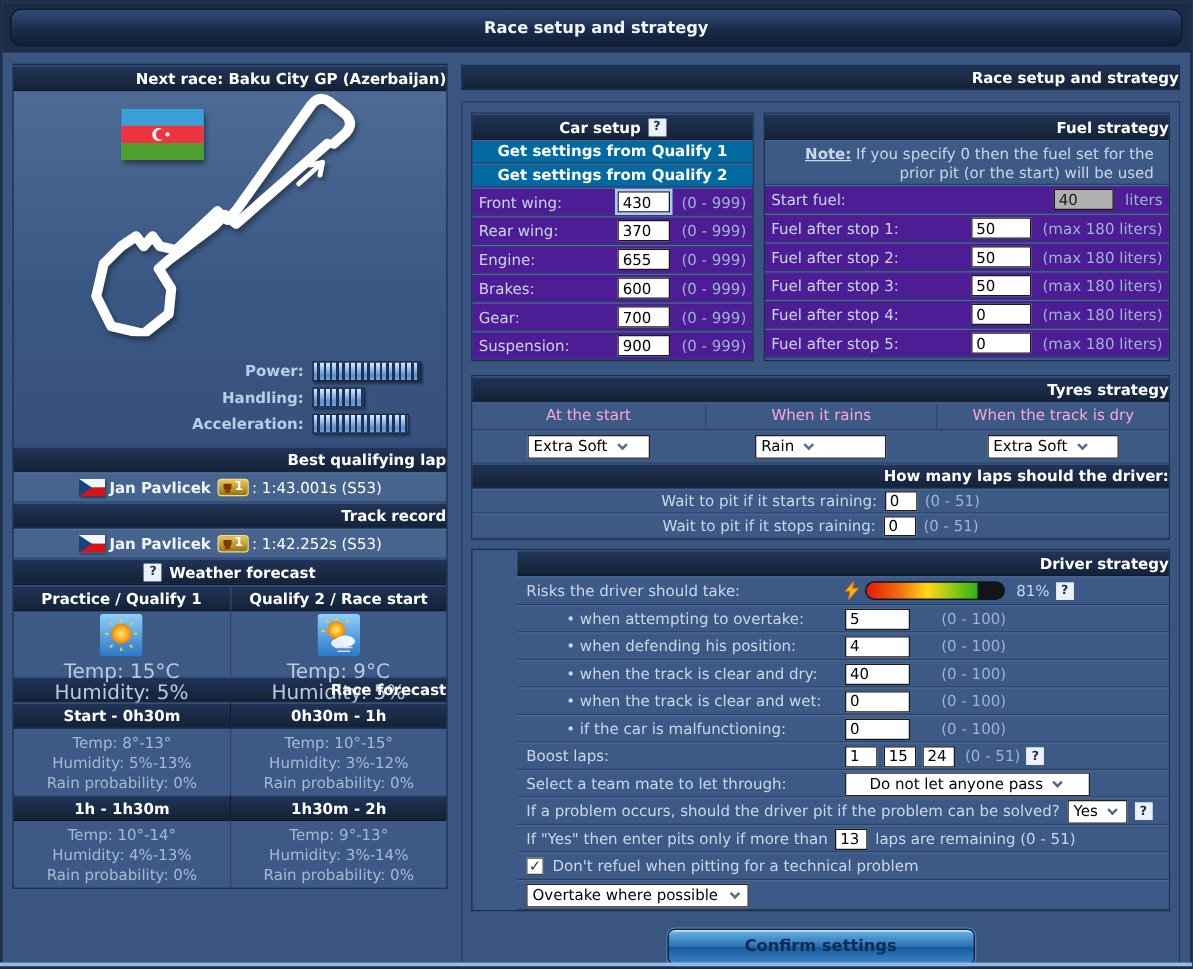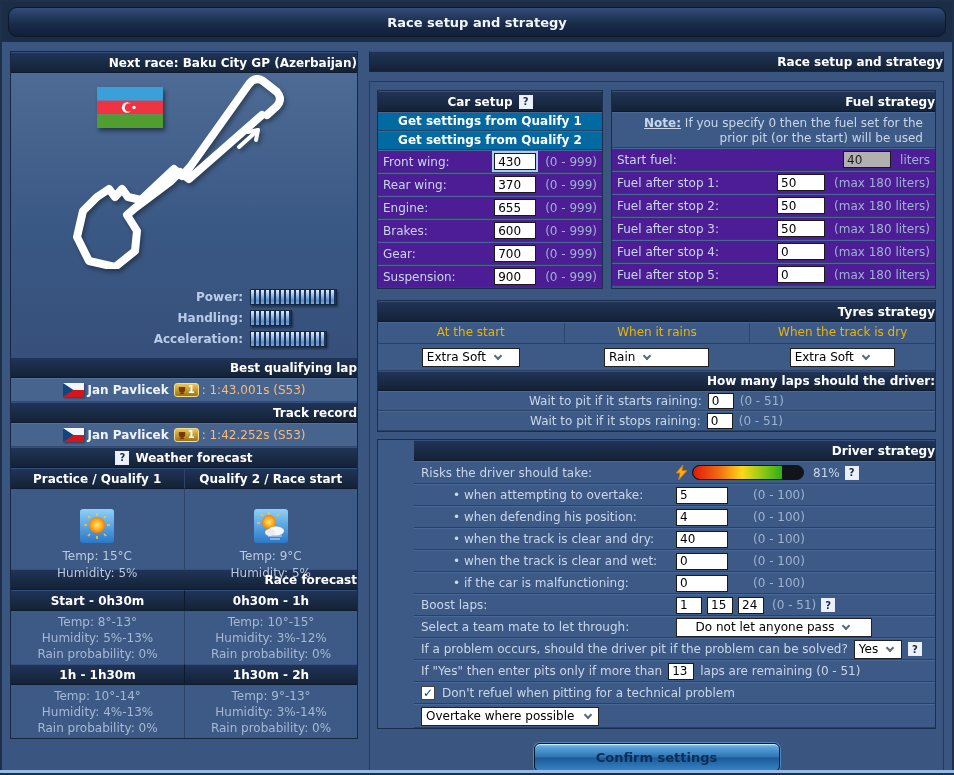--- a/index.html
+++ b/index.html
@@ -22,28 +22,28 @@
   .flag-az{position:absolute;left:86px;top:14px;box-shadow:2px 3px 4px rgba(0,0,0,.45);line-height:0;}
   .stats{padding:2px 0 8px;}
   .statrow{display:flex;align-items:center;height:21px;}
   .statlabel{width:239px;text-align:right;color:#b9cde8;font-weight:bold;font-size:12px;padding-right:7px;}
   .segbar{height:16px;border:1px solid #152740;background:
       repeating-linear-gradient(90deg,rgba(0,0,0,0) 0 3px,#1c3355 3px 5px),
       linear-gradient(180deg,#e2eeff,#9cc0ee 35%,#5d8cc8 75%,#7aa6dc);
       box-shadow:1px 2px 2px rgba(0,0,0,.4);}
   .subrow{height:24px;background:#47648f;border-top:1px solid #54719c;border-bottom:1px solid #31496e;display:flex;align-items:center;justify-content:center;font-size:12px;color:#ccd8e8;}
   .drvname{color:#f0f5fb;margin:0 5px 0 4px;font-weight:bold;}
-  .laptime{margin-left:3px;color:#fdba74;}
+  .laptime{margin-left:3px;color:#ffffff;}
   .badge{display:inline-flex;align-items:center;gap:2px;background:linear-gradient(#ecc654,#9a7414);border:1px solid #f4dc90;border-radius:3px;padding:0 3px;height:14px;font-size:10px;font-weight:bold;color:#fff;line-height:12px;}
   .flag-cz{line-height:0;box-shadow:1px 1px 2px rgba(0,0,0,.4);}
   .wh{display:flex;}
   .whcell{flex:1;background:linear-gradient(#203457,#142236);color:#fff;font-weight:bold;font-size:12px;text-align:center;padding:3px 0;height:21px;border-top:1px solid #34507e;border-bottom:1px solid #0d1a2d;}
   .whcell+.whcell{border-left:1px solid #2c4569;}
   .wb{display:flex;background:#3d5a86;}
-  .wbcell{flex:1;padding:20px 0 8px;text-align:center;color:#b9c9de;font-size:12px;line-height:17px;height:80px;}
+  .wbcell{flex:1;padding:2px 0 8px;text-align:center;color:#b9c9de;font-size:16px;line-height:17px;height:52px;}
   .wbcell+.wbcell{border-left:1px solid #2c4569;}
   .wicon{display:inline-block;line-height:0;margin-bottom:2px;}
   .fgrid{display:grid;grid-template-columns:1fr 1fr;}
   .fhcell{background:linear-gradient(#203457,#142236);color:#fff;font-weight:bold;font-size:12px;text-align:center;padding:3px 0;height:21px;border-top:1px solid #34507e;border-bottom:1px solid #0d1a2d;}
   .fhcell:nth-child(even){border-left:1px solid #0d1a2d;}
   .fbcell{background:#3d5a86;color:#a5b9d2;font-size:12px;line-height:16px;text-align:center;padding:3px 0 5px;height:53px;}
   .fbcell+.fbcell{border-left:1px solid #2c4569;}
 
   
   .rcol{flex:1;}
@@ -59,21 +59,21 @@
   .tin{background:#fff;border:1px solid #1a1a1a;font-family:"DejaVu Sans","Liberation Sans",sans-serif;font-size:12px;color:#000;height:17px;padding:0 3px;}
   .w42{width:42px}.w48{width:48px}.w26{width:26px}.w52{width:52px}
   .focused{outline:2px solid #a8cdf0;}
   .disabledin{background:#b0b0b0;color:#1a1a1a;}
   .range{margin-left:9px;color:#9db3d0;font-size:12px;white-space:nowrap;}
   .fnote{background:#3d5a86;border-top:1px solid #4a6897;border-bottom:1px solid #2a4166;color:#c9d7e9;font-size:12px;text-align:right;padding:3px 12px;line-height:15px;height:36px;}
   .fnote u{font-weight:bold;}
 
   .typanel{margin-top:11px;}
   .tcolhdr{display:grid;grid-template-columns:1fr 1fr 1fr;background:#3d5a86;border-top:1px solid #4a6897;border-bottom:1px solid #2a4166;}
-  .tcolhdr span{color:#eab308;font-size:12px;text-align:center;height:20px;line-height:19px;}
+  .tcolhdr span{color:#f9a8d4;font-size:12px;text-align:center;height:20px;line-height:19px;}
   .tcolhdr span+span{border-left:1px solid #2c4569;}
   .tselrow{display:grid;grid-template-columns:1fr 1fr 1fr;background:#3d5a86;border-bottom:1px solid #2a4166;height:27px;align-items:center;justify-items:center;}
   .selbox{display:inline-flex;align-items:center;background:#fff;border:1px solid #222;height:19px;padding:0 4px;font-size:12px;color:#000;cursor:pointer;white-space:nowrap;}
   .chev{width:6px;height:6px;border-right:2px solid #5a6b7a;border-bottom:2px solid #5a6b7a;transform:rotate(45deg);margin:-3px 3px 0 9px;flex:none;}
   .w98{width:98px}.w105{width:105px}.w196{width:196px}.w178{width:178px}
   .lapsrow{display:flex;align-items:center;justify-content:center;height:20px;background:#3d5a86;border-top:1px solid #4a6897;border-bottom:1px solid #2a4166;font-size:12px;color:#c9d7e9;gap:6px;}
   .lapsrow .tin{height:16px;}
 
   .drvpanel{margin-top:7px;padding-left:36px;}
   .drow{display:flex;align-items:center;background:#3d5a86;border-top:1px solid #4a6897;border-bottom:1px solid #2a4166;height:22px;padding:0 7px;font-size:12px;color:#c9d7e9;}

